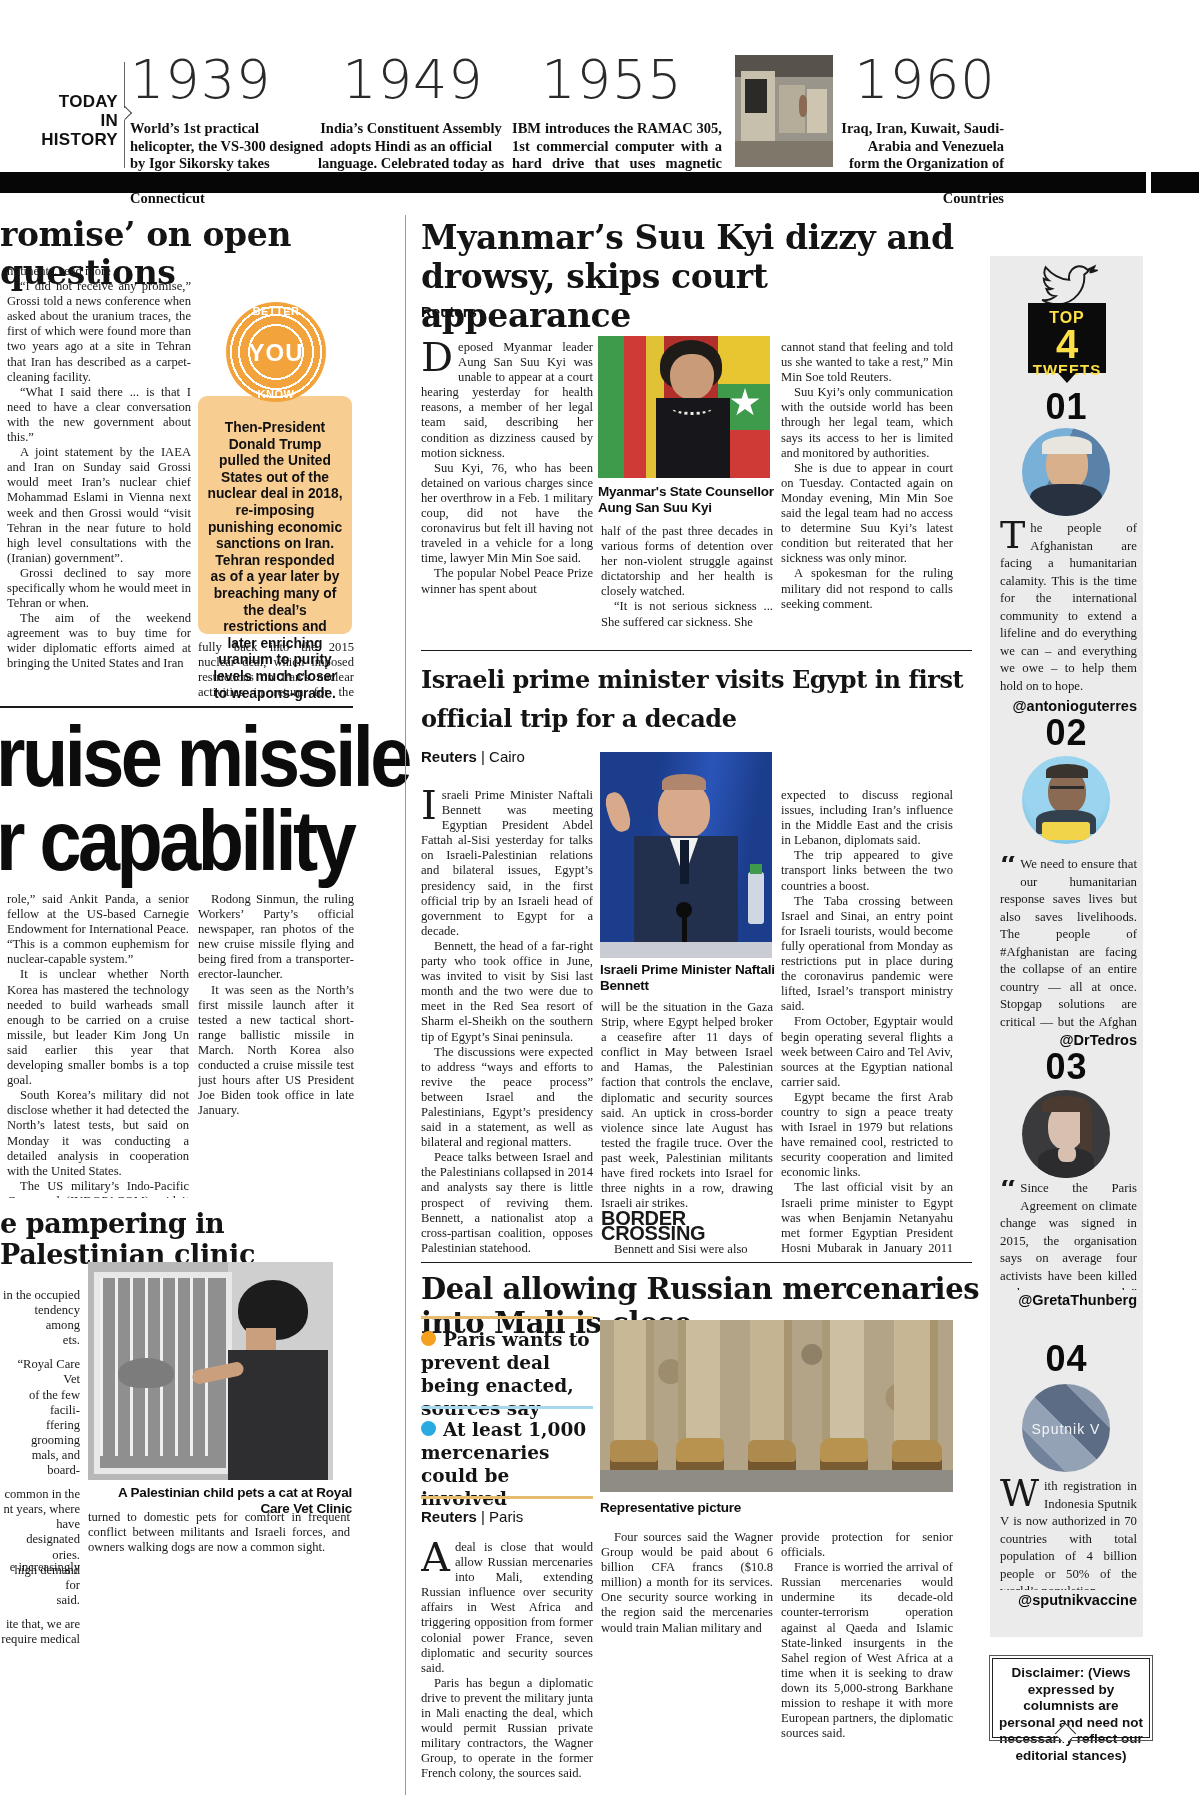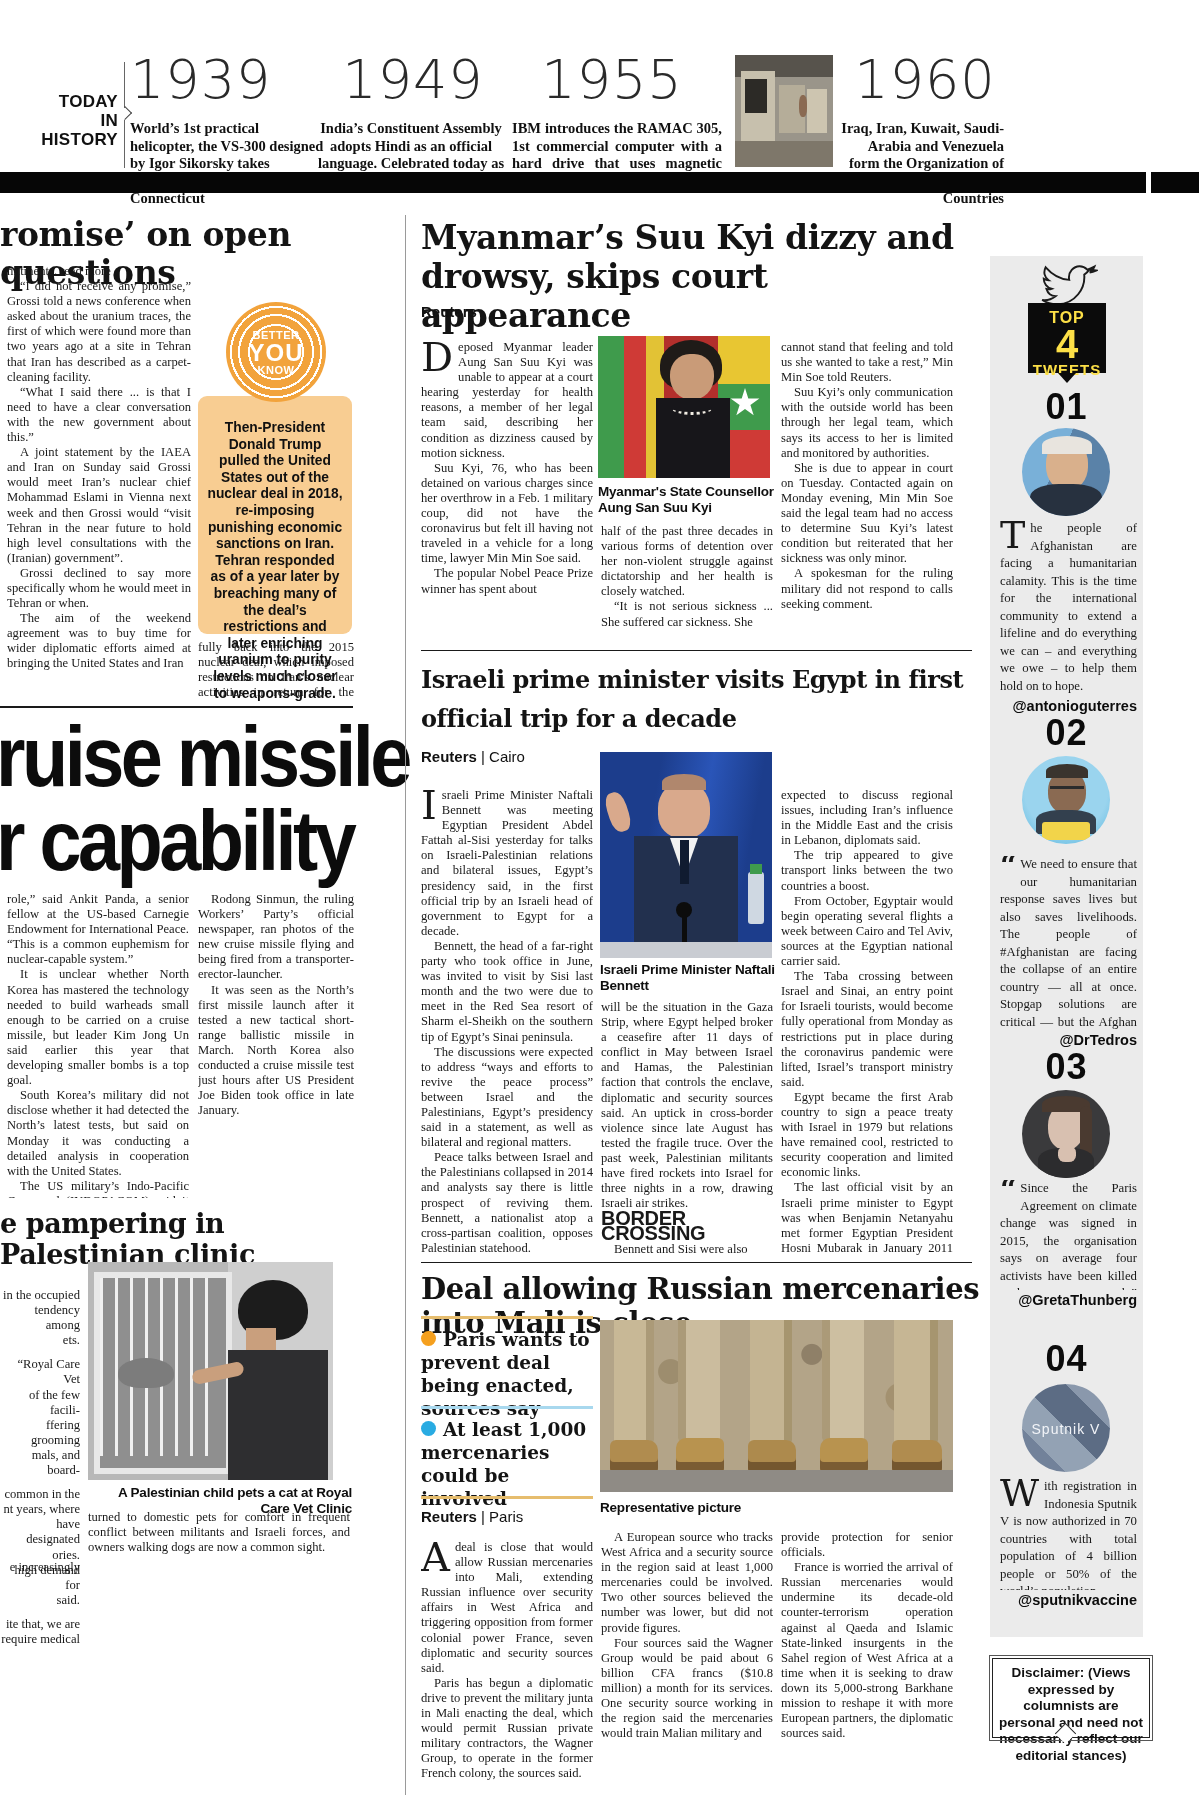--- a/index.html
+++ b/index.html
@@ -26,21 +26,21 @@
   .byline b{font-weight:bold;}
   .caption{font-family:"Liberation Sans",sans-serif;font-weight:bold;font-size:13.5px;line-height:16px;color:#0e0e0e;letter-spacing:-.2px;}
   .subhead{font-family:"Liberation Sans",sans-serif;font-weight:bold;font-size:20px;margin:6px 0 3px 0;text-indent:0!important;letter-spacing:-.3px;}
   .hrule{border-top:2px solid #1a1a1a;}
   .thinrule{background:#9a9a9a;width:1px;}
   
   .byk-box{background:#f8cd92;border-radius:18px;}
   .byk-circle{border-radius:50%;background:
      radial-gradient(circle at 50% 50%, #f2a33c 0 26px, #ffffff 26px 28px, #f2a33c 28px 36px, #ffffff 36px 38px, #f2a33c 38px 44px, #ffffff 44px 46px, #f2a33c 46px 100%);
      display:flex;flex-direction:column;align-items:center;justify-content:center;color:#fff;
-     font-family:"Liberation Sans",sans-serif;font-weight:bold;text-align:center;}
+     font-family:"Liberation Sans",sans-serif;font-weight:bold;text-align:center;gap:24px;}
   .byk-circle .s1{font-size:11px;letter-spacing:.5px;}
   .byk-circle .s2{font-size:24px;line-height:23px;letter-spacing:1px;}
   .byk-text{font-family:"Liberation Sans",sans-serif;font-weight:bold;font-size:13.8px;line-height:16.6px;text-align:center;color:#101010;}
   
   .bighl{font-family:"Liberation Sans",sans-serif;font-weight:bold;font-size:86px;line-height:84px;letter-spacing:-4px;color:#0c0c0c;transform:scaleX(.88);transform-origin:left top;white-space:nowrap;}
   
   .bullet{font-family:"DejaVu Serif",serif;font-weight:bold;font-size:18.5px;line-height:23px;color:#141414;}
   .dot{display:inline-block;width:15px;height:15px;border-radius:50%;margin-right:7px;}
   
   .frag{font-size:12.6px;line-height:15.1px;text-align:right;}
@@ -249,22 +249,22 @@
   <div class="abs caption" style="left:600px;top:962px;width:176px;">Israeli Prime Minister Naftali Bennett</div>
   <div class="abs col" style="left:601px;top:1000px;width:172px;height:255px;">
     <p class="ni">will be the situation in the Gaza Strip, where Egypt helped broker a ceasefire after 11 days of conflict in May between Israel and Hamas, the Palestinian faction that controls the enclave, diplomatic and security sources said. An uptick in cross-border violence since late August has tested the fragile truce. Over the past week, Palestinian militants have fired rockets into Israel for three nights in a row, drawing Israeli air strikes.</p>
     <p class="subhead">BORDER CROSSING</p>
     <p>Bennett and Sisi were also</p>
   </div>
 
   <div class="abs col" style="left:781px;top:788px;width:172px;height:467px;">
     <p class="ni">expected to discuss regional issues, including Iran’s influence in the Middle East and the crisis in Lebanon, diplomats said.</p>
     <p>The trip appeared to give transport links between the two countries a boost.</p>
+    <p>The Taba crossing between Israel and Sinai, an entry point for Israeli tourists, would become fully operational from Monday as restrictions put in place during the coronavirus pandemic were lifted, Israel’s transport ministry said.</p>
     <p>From October, Egyptair would begin operating several flights a week between Cairo and Tel Aviv, sources at the Egyptian national carrier said.</p>
-    <p>The Taba crossing between Israel and Sinai, an entry point for Israeli tourists, would become fully operational from Monday as restrictions put in place during the coronavirus pandemic were lifted, Israel’s transport ministry said.</p>
     <p>Egypt became the first Arab country to sign a peace treaty with Israel in 1979 but relations have remained cool, restricted to security cooperation and limited economic links.</p>
     <p>The last official visit by an Israeli prime minister to Egypt was when Benjamin Netanyahu met former Egyptian President Hosni Mubarak in January 2011 in Sharm el-Sheikh, just before the uprising that toppled Mubarak.</p>
   </div>
 
   <div class="abs hrule" style="left:421px;top:1262px;width:551px;border-top-width:1.5px;"></div>
 
   <div class="abs hl" style="left:421px;top:1272px;width:560px;font-size:29px;line-height:34px;">Deal allowing Russian mercenaries into Mali is close</div>
 
   <div class="abs" style="left:421px;top:1316px;width:172px;border-top:3px solid #e6bd6e;"></div>
   <div class="abs bullet" style="left:421px;top:1328px;width:172px;">
@@ -297,21 +297,20 @@
     <div style="left:10px;top:120px;width:48px;height:32px;background:#b08c4f;border-radius:6px 10px 4px 4px;box-shadow:inset 0 -10px 0 #7a5c33;"></div>
     <div style="left:76px;top:118px;width:48px;height:34px;background:#b8934f;border-radius:10px 6px 4px 4px;box-shadow:inset 0 -10px 0 #7a5c33;"></div>
     <div style="left:148px;top:120px;width:48px;height:32px;background:#ad8a4d;border-radius:6px 10px 4px 4px;box-shadow:inset 0 -10px 0 #74572f;"></div>
     <div style="left:220px;top:118px;width:48px;height:34px;background:#b8934f;border-radius:10px 6px 4px 4px;box-shadow:inset 0 -10px 0 #7a5c33;"></div>
     <div style="left:292px;top:120px;width:50px;height:32px;background:#b08c4f;border-radius:6px 10px 4px 4px;box-shadow:inset 0 -10px 0 #74572f;"></div>
     <div style="left:0;top:150px;width:353px;height:22px;background:#8f8b85;"></div>
   </div>
   <div class="abs caption" style="left:600px;top:1500px;width:200px;">Representative picture</div>
 
   <div class="abs col" style="left:601px;top:1530px;width:172px;height:266px;">
-    <p>A European source who tracks West Africa and a security source in the region said at least 1,000 mercenaries could be involved. Two other sources believed the number was lower, but did not provide figures.</p>
     <p>Four sources said the Wagner Group would be paid about 6 billion CFA francs ($10.8 million) a month for its services. One security source working in the region said the mercenaries would train Malian military and</p>
   </div>
   <div class="abs col" style="left:781px;top:1530px;width:172px;height:266px;">
     <p class="ni">provide protection for senior officials.</p>
     <p>France is worried the arrival of Russian mercenaries would undermine its decade-old counter-terrorism operation against al Qaeda and Islamic State-linked insurgents in the Sahel region of West Africa at a time when it is seeking to draw down its 5,000-strong Barkhane mission to reshape it with more European partners, the diplomatic sources said.</p>
   </div>
 
   <div class="abs panel" style="left:990px;top:256px;width:153px;height:1381px;"></div>
 
   <svg class="abs" style="left:1036px;top:262px;" width="62" height="52" viewBox="0 0 64 50">

